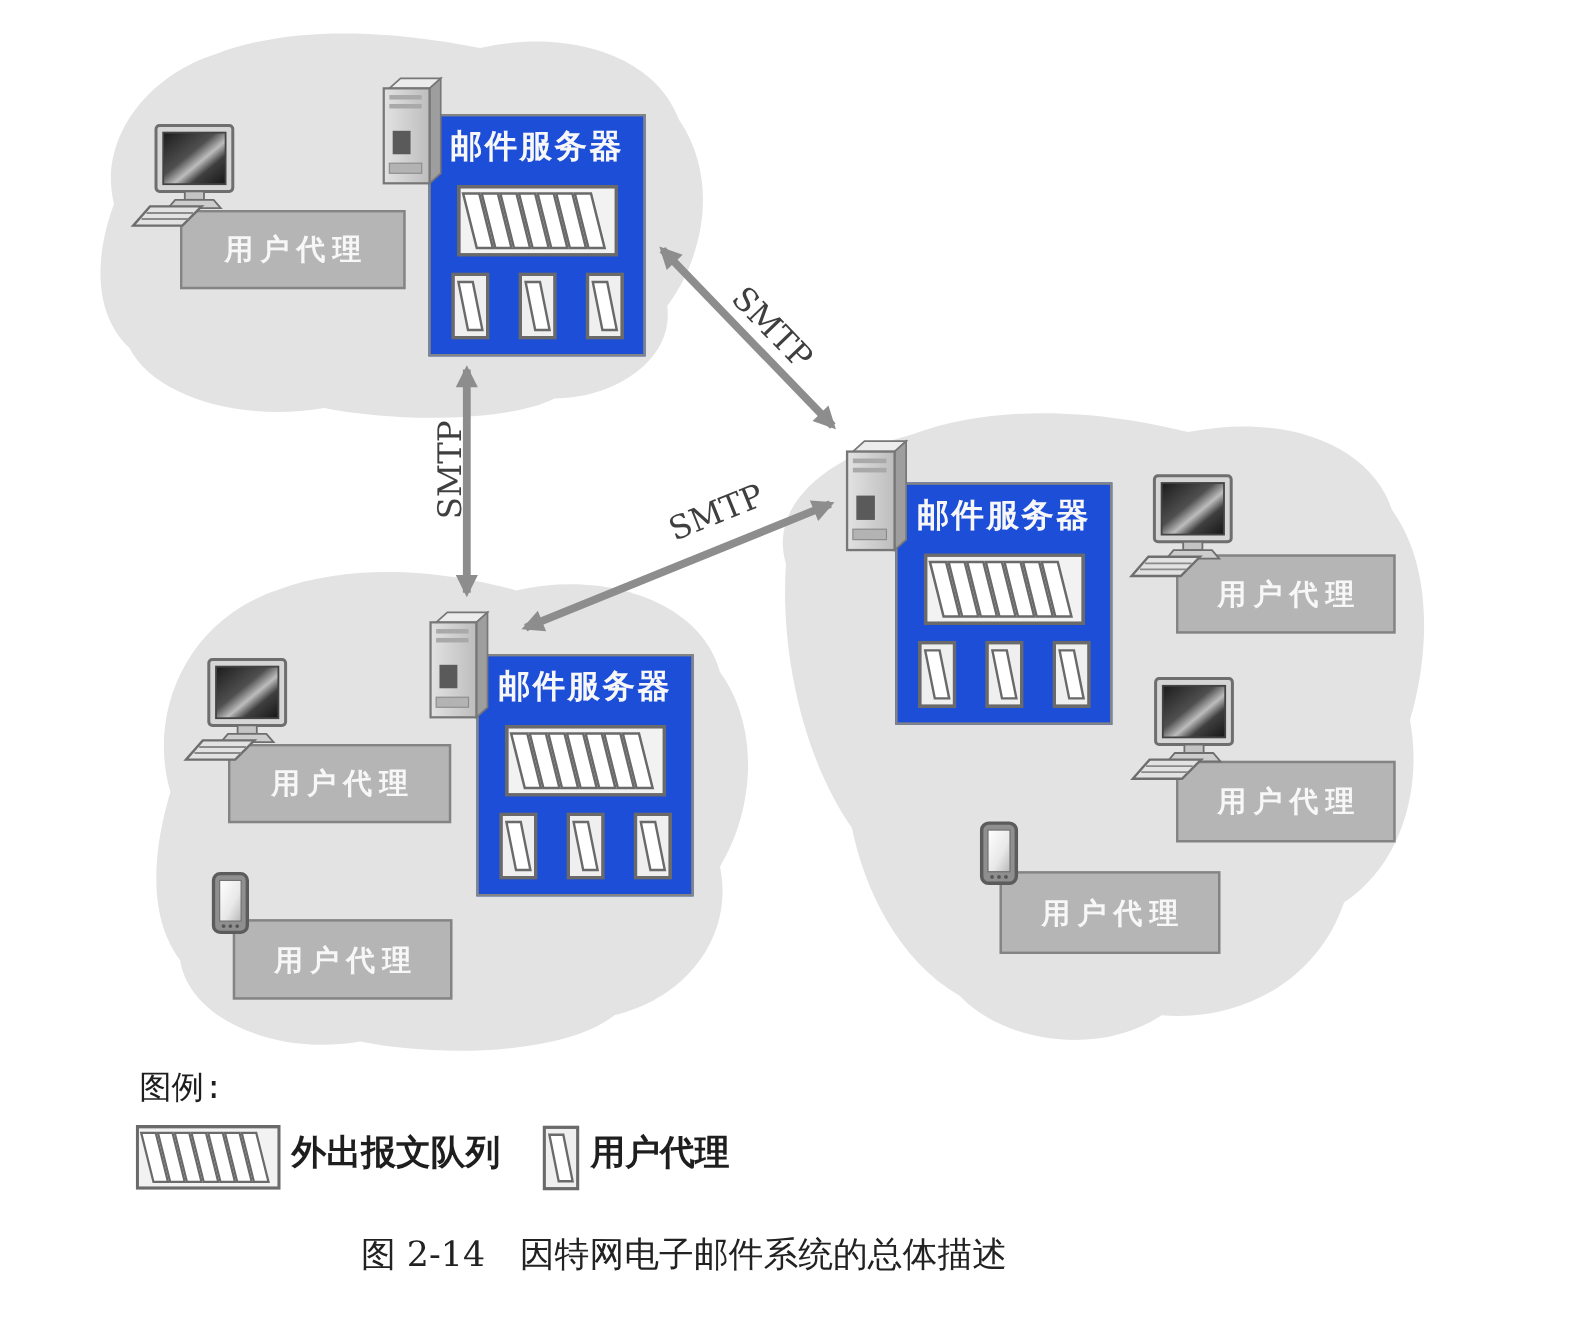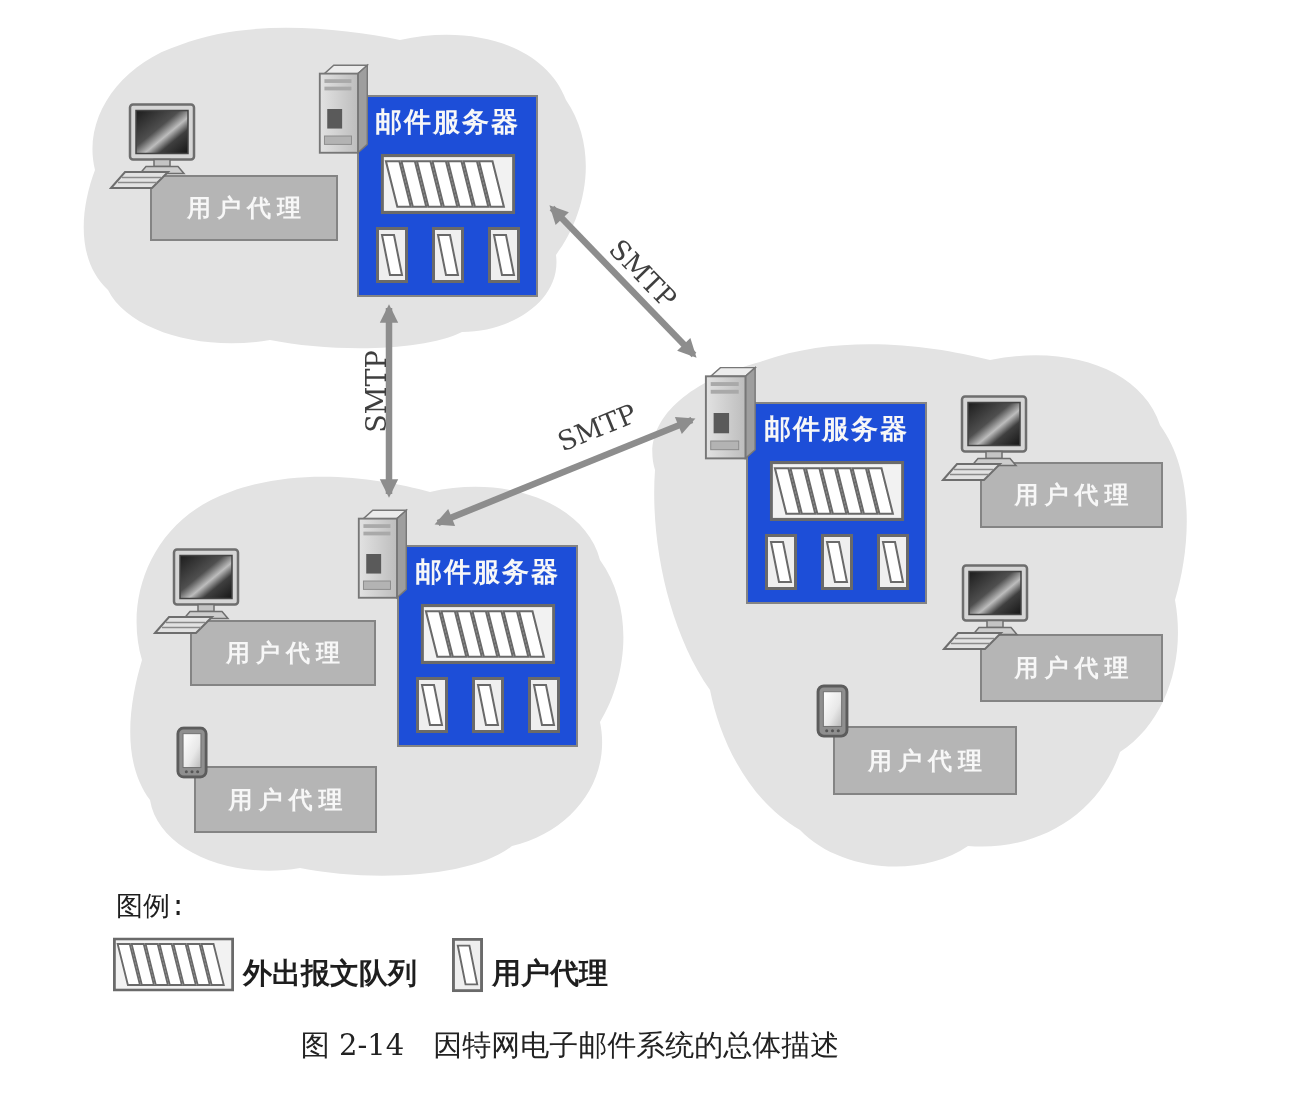--- a/index.html
+++ b/index.html
@@ -21,21 +21,21 @@
   .mb-row svg{width:32px;height:56px;}
   
   .icon{position:absolute;z-index:4;}
   
   .smtp{position:absolute;width:110px;text-align:center;z-index:5;
         font-family:"DejaVu Serif","Liberation Serif",serif;font-size:27px;color:#3f3f3f;}
   
   .legend-title{position:absolute;left:116px;top:888px;font-family:Liberation Mono, monospace;
         font-size:27px;color:#1e1e1e;z-index:5;}
   .legend-label{position:absolute;font-family:Liberation Sans, sans-serif;
-        font-size:29px;font-weight:600;color:#1e1e1e;z-index:5;margin-top:13px;}
+        font-size:29px;font-weight:600;color:#1e1e1e;z-index:5;}
   .caption{position:absolute;left:260px;top:1026px;width:620px;text-align:center;z-index:5;
         font-family:"DejaVu Serif","Liberation Serif",serif;font-size:29px;color:#222222;}
 </style>
 </head>
 <body>
 
 <div class="canvas">
 
   <svg width="0" height="0" style="position:absolute" aria-hidden="true">
     <defs>

